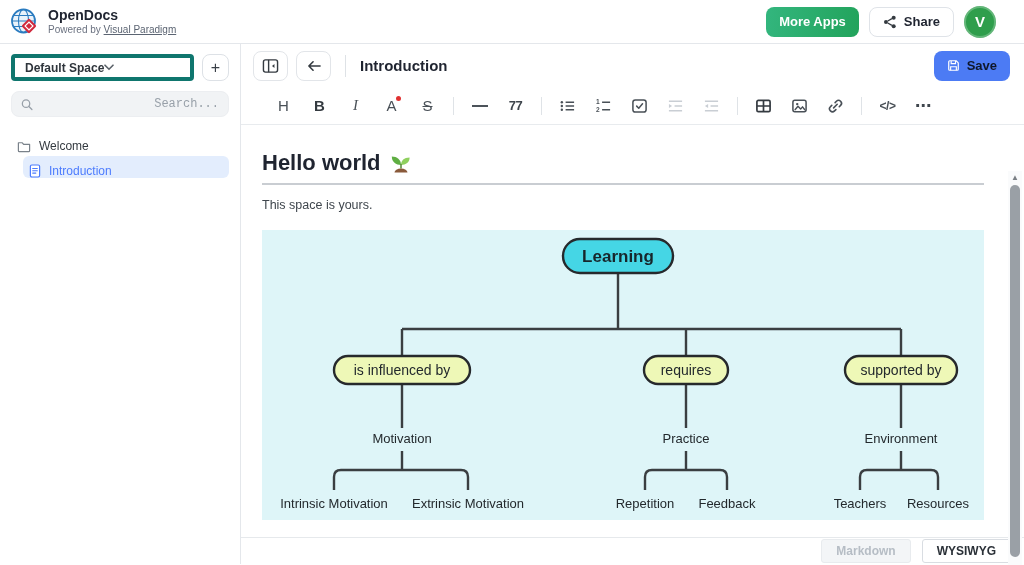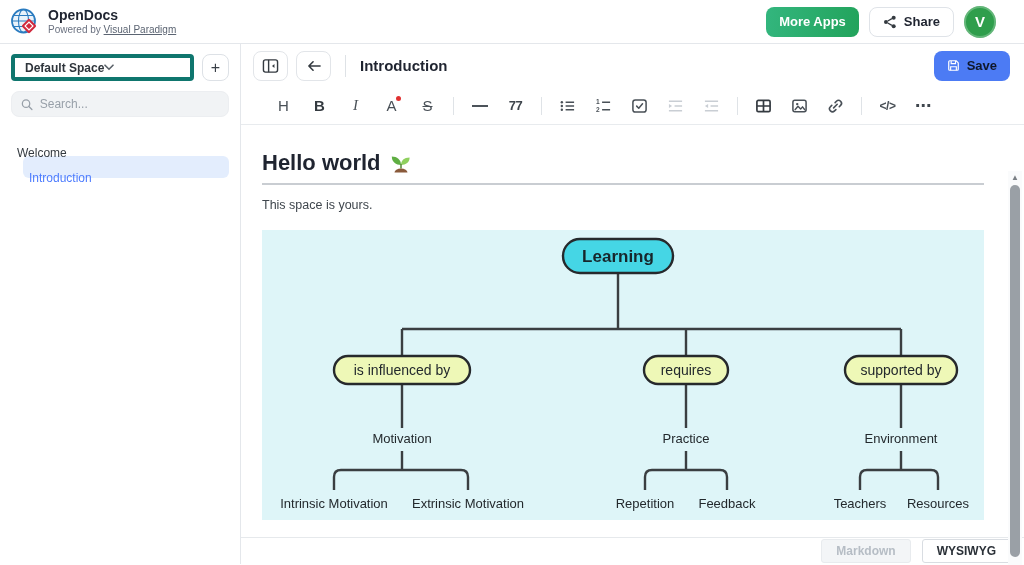--- a/index.html
+++ b/index.html
@@ -31,25 +31,25 @@
   .sidebar { width:241px; border-right:1px solid #e4e7eb; padding:10px 11px; }
   .space-row { display:flex; gap:8px; margin-bottom:10px; }
   .space-select { flex:1; height:27px; border:4px solid #0f766e; border-radius:4px;
     display:flex; align-items:center; justify-content:flex-start; padding:0 10px;
     font-size:12px; color:#2f353c; font-weight:600; cursor:pointer; background:#fff; }
   .add-btn { width:27px; height:27px; border:1px solid #dde1e6; border-radius:8px; background:#fff;
     font-size:16px; color:#3a4048; display:flex; align-items:center; justify-content:center; cursor:pointer; }
   .search-box { height:26px; background:#f1f3f5; border:1px solid #eceef1; border-radius:8px;
     display:flex; align-items:center; gap:7px; padding:0 9px; margin-bottom:14px; }
   .search-box input { border:none; outline:none; background:transparent; font-size:12px;
-    color:#7f1d1d; width:100%; font-family:Liberation Sans, sans-serif; }
+    color:#7f1d1d; width:100%; font-family:Liberation Mono, monospace;text-align:right; }
   .search-box input::placeholder { color:#98a0a9; }
   .tree { font-size:12px; }
-  .tree-row { display:flex; align-items:flex-start; gap:15px; height:22px; padding:0 6px;
-    border-radius:6px; cursor:pointer; color:#343a40;flex-direction:column; }
+  .tree-row { display:flex; align-items:flex-end; gap:8px; height:22px; padding:0 6px;
+    border-radius:6px; cursor:pointer; color:#343a40; }
   .tree-row.child { margin-left:12px; margin-top:3px; }
   .tree-row.selected { background:#e3edfd; color:#4d7cfe; }
 
   
   .editor { flex:1; display:flex; flex-direction:column; position:relative; background:#fff; }
   .editor-header { height:43px; display:flex; align-items:center; padding:0 14px 0 12px; gap:8px; }
   .icon-btn { width:35px; height:30px; border:1px solid #e2e5e9; border-radius:8px; background:#fff;
     display:flex; align-items:center; justify-content:center; cursor:pointer; }
   .vdiv { width:1px; height:22px; background:#dee2e6; margin:0 6px; }
   .page-title { font-size:15px; font-weight:700; color:#1f2430; }

